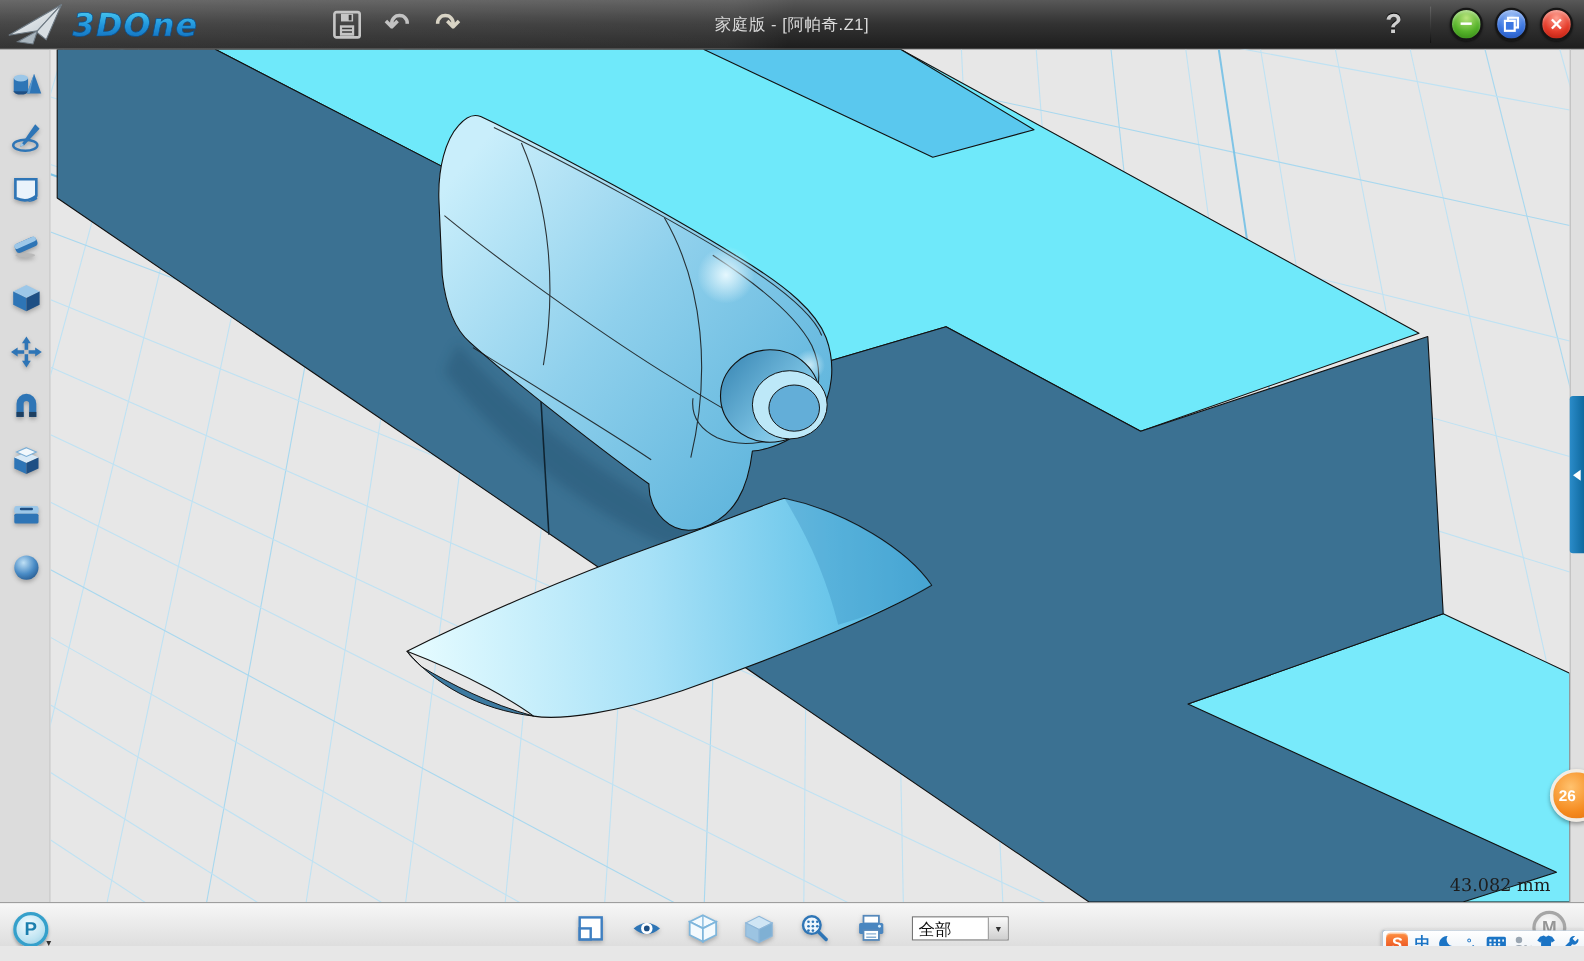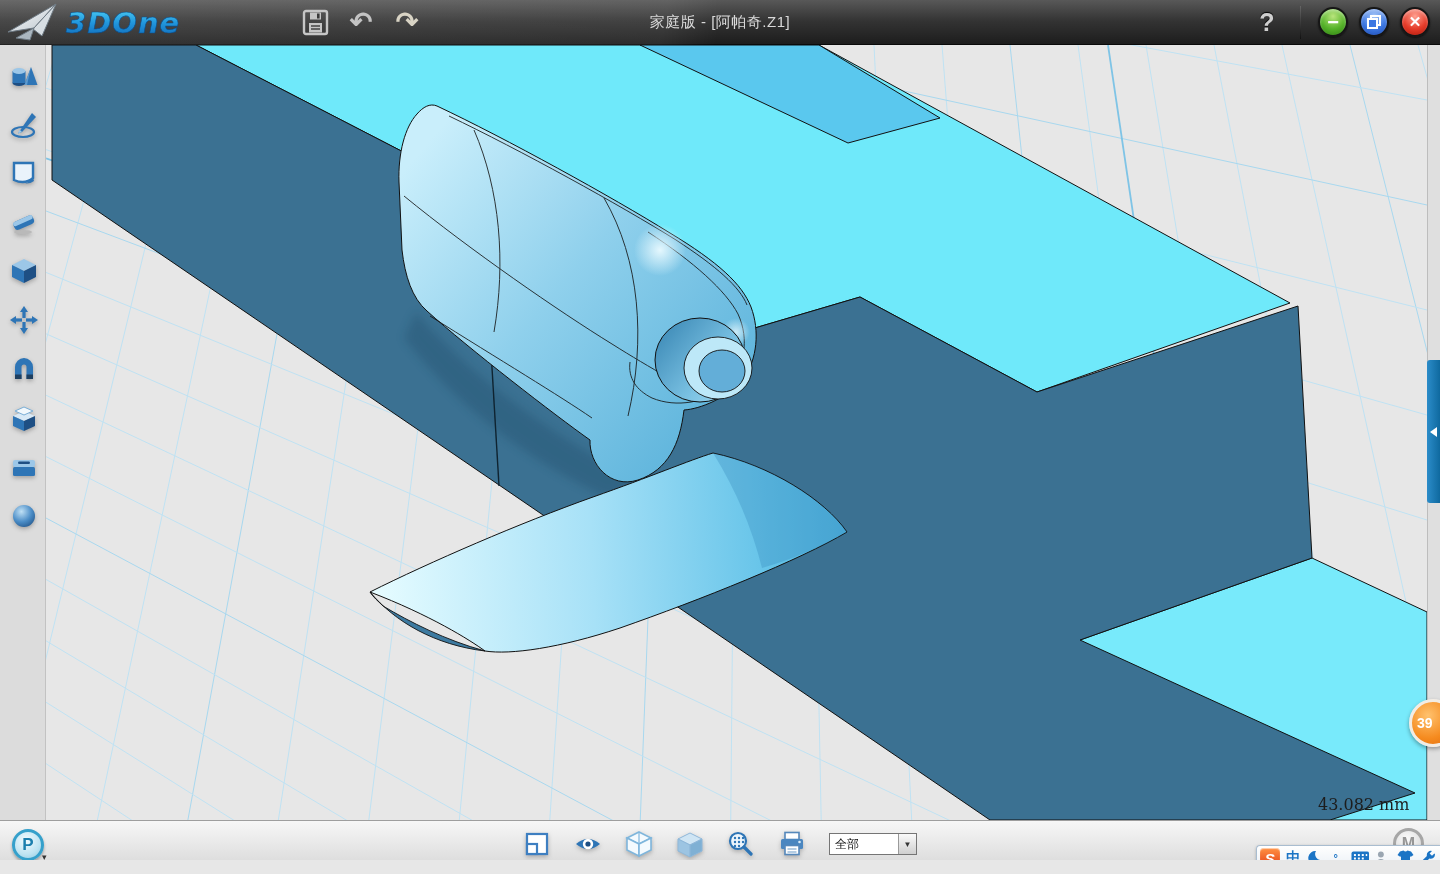--- a/index.html
+++ b/index.html
@@ -61,21 +61,21 @@
     padding-left:5px; }
 
   
   .btoolbar { position:absolute; left:0; top:820px; width:1440px; height:46px;
     background:linear-gradient(#f7f7f7, #dadada); border-top:1px solid #9e9e9e; }
   .btoolbar .center { position:absolute; left:0; top:0; width:100%; height:46px;
     display:flex; align-items:center; justify-content:center; gap:23px; }
   .b-icon { width:28px; height:28px; display:flex; align-items:center; justify-content:center;
     cursor:pointer; filter:drop-shadow(0 2px 2px rgba(120,120,120,.5)); }
   .filter-box { width:88px; height:22px; border:1px solid #757575; background:#fff; display:flex; cursor:pointer; }
-  .filter-box .val { flex:1; font-size:12px; padding:2px 0 0 5px; color:#111; overflow:hidden; }
+  .filter-box .val { flex:1; font-size:15px; padding:2px 0 0 5px; color:#111; overflow:hidden; }
   .filter-box .dd { width:18px; border-left:1px solid #9a9a9a;
     background:linear-gradient(#fafafa,#cfcfcf); display:flex; align-items:center; justify-content:center;
     font-size:8px; color:#333; }
   .p-badge { position:absolute; left:12px; top:829px; width:32px; height:32px; border-radius:50%;
     border:3px solid #35a0cb; background:radial-gradient(circle at 42% 32%, #f2fbff, #bfe4f2 60%, #8fc8e0);
     color:#1b7fae; font-weight:bold; font-size:17px; display:flex; align-items:center; justify-content:center;
     cursor:pointer; box-shadow:0 2px 3px rgba(0,0,0,.3); }
   .p-arrow { position:absolute; left:42px; top:852px; font-size:9px; color:#333; cursor:pointer; }
   .m-badge { position:absolute; left:1393px; top:828px; width:31px; height:31px; border-radius:50%;
     border:3px solid #a6a6a6; background:radial-gradient(circle at 42% 32%, #fbfbfb, #e3e3e3 60%, #cfcfcf);
@@ -397,21 +397,21 @@
 
     </svg>
     <div class="dim-label">43.082 mm</div>
   </div>
 
   <div class="right-strip"></div>
   <div class="fly-tab">
     <span class="arr"></span>
   </div>
   <div class="notif-badge">
-    <span>39</span>
+    <span>26</span>
   </div>
 
   <div class="btoolbar">
     <div class="center">
       <div class="b-icon">
         <svg width="26" height="26" viewBox="0 0 26 26">
           <rect x="3" y="3" width="20" height="20" fill="#fff" stroke="#3e7fc1" stroke-width="2.2"></rect>
           <rect x="3" y="13" width="10" height="10" fill="#fff" stroke="#3e7fc1" stroke-width="2.2"></rect>
         </svg>
       </div>

